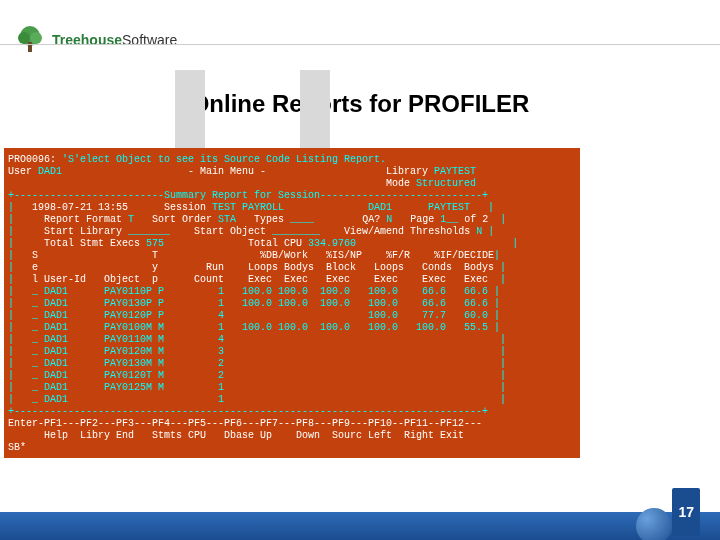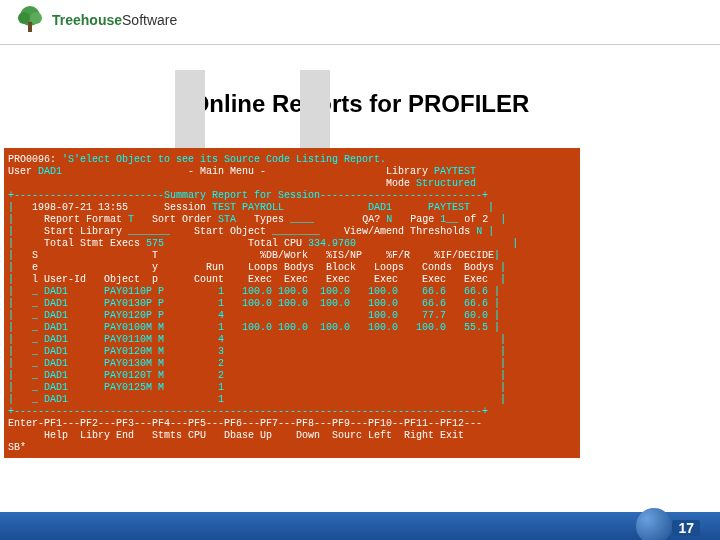--- a/index.html
+++ b/index.html
@@ -1,32 +1,32 @@
 <!DOCTYPE html>
 <html><head>
 <meta charset="utf-8">
 <style>
   html,body{margin:0;padding:0;width:720px;height:540px;background:#fff;font-family:Arial,Helvetica,sans-serif;overflow:hidden}
   .slide{position:relative;width:720px;height:540px}
-  .logo{position:absolute;left:14px;top:4px;display:flex;align-items:center;gap:6px}
+  .logo{position:absolute;left:14px;top:24px;display:flex;align-items:center;gap:6px}
   .logo svg{width:32px;height:32px}
   .logo-text{font-size:14px;color:#333}
   .logo-text .tree{color:#2a7c3a;font-weight:bold}
   .hr{position:absolute;left:0;top:44px;width:720px;height:1px;background:#ccc}
   .title{position:absolute;left:0;top:90px;width:720px;text-align:center;font-size:24px;font-weight:bold;color:#000}
   .arrow{position:absolute;top:70px;width:30px;height:80px;background:#d9d9d9}
   .arrow::after{content:"";position:absolute;bottom:-22px;left:-13px;border-left:28px solid transparent;border-right:28px solid transparent;border-top:24px solid #d9d9d9}
   .arrow.a1{left:175px}
   .arrow.a2{left:300px}
   .term{position:absolute;left:4px;top:148px;width:576px;background:#c2410c;color:#0f0;font:10px/12px "Courier New",monospace;white-space:pre;padding:6px 8px 4px 4px;box-sizing:border-box}
   .w{color:#fff}
   .c{color:#0ff}
   .footnote{position:absolute;left:0;top:470px;width:720px;text-align:center;font-size:16px;color:#000}
   .pagebar{position:absolute;left:0;bottom:0;width:720px;height:28px;background:linear-gradient(#2e6bb8,#1a4d90)}
-  .pagenum{position:absolute;right:20px;bottom:4px;color:#fff;font-weight:bold;font-size:14px;background:#1a4d90;padding:0 6px;border-radius:2px}
+  .pagenum{position:absolute;right:20px;bottom:4px;color:#fff;font-weight:bold;font-size:14px;background:#1a4d90;padding:16px 6px;border-radius:2px}
   .pagebar::before{content:"";position:absolute;right:48px;top:-4px;width:36px;height:36px;border-radius:50%;background:radial-gradient(circle at 30% 30%,#6aa0dd,#1a4d90)}
 </style>
 </head>
 <body>
 
 <div class="slide">
   <div class="logo">
     <svg viewBox="0 0 32 32">
       <circle cx="16" cy="12" r="10" fill="#4a9c4a"></circle>
       <circle cx="10" cy="14" r="6" fill="#3a8c3a"></circle>

